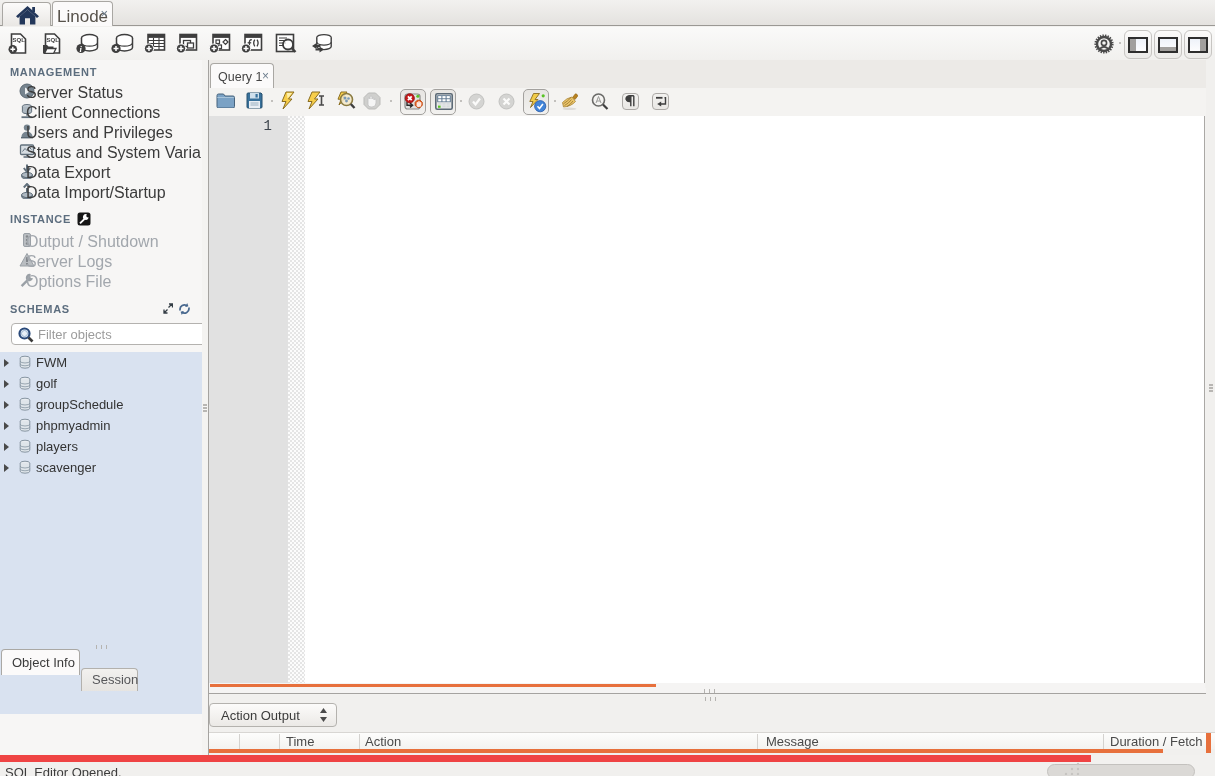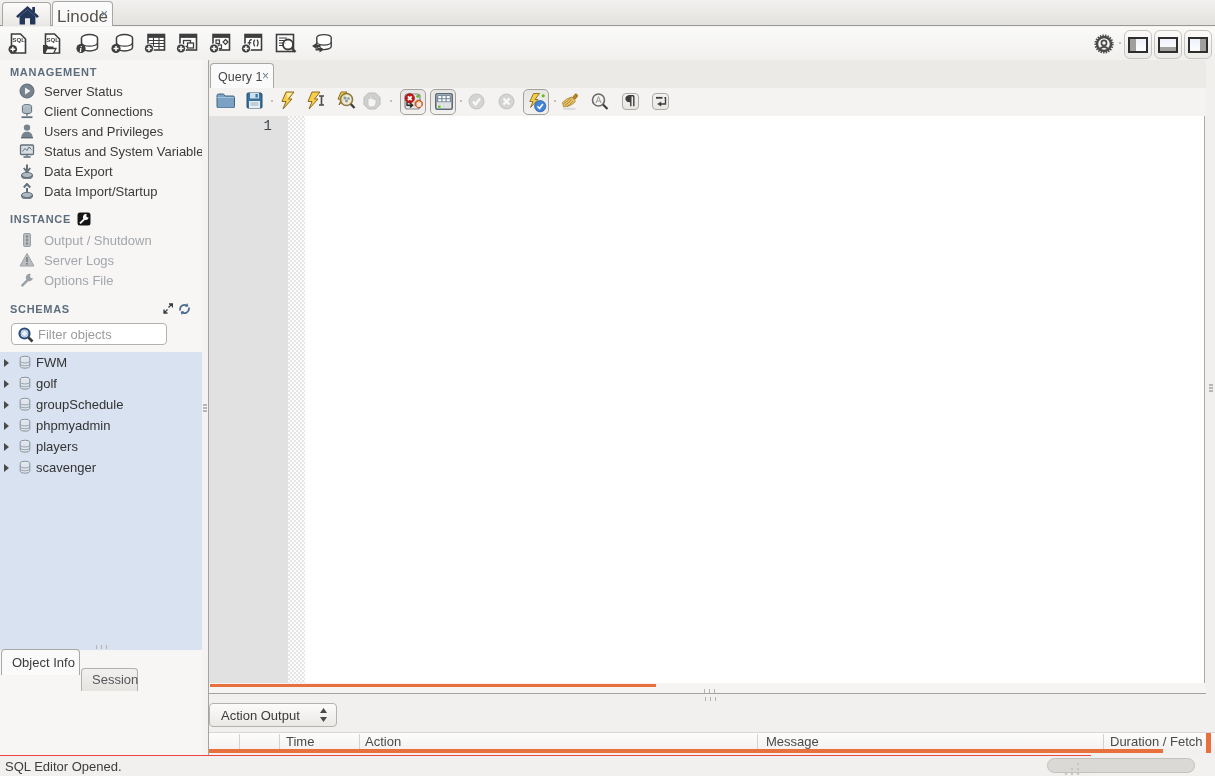--- a/index.html
+++ b/index.html
@@ -20,33 +20,33 @@
 .mtico { position:absolute; top:33px; }
 
 
 .pbtn { position:absolute; top:30px; width:28px; height:29px; border:1px solid #c7c5c2; border-radius:6px; background:linear-gradient(#fcfbfa,#ecebe9); }
 .pico { position:absolute; left:3px; top:6px; width:20px; height:16px; border:2px solid #2e2e2e; background:linear-gradient(#eef2f9,#fdfdfe); }
 .pg { position:absolute; background:#a19f9d; }
 
 
 #sidebar { left:0; top:60px; width:202px; height:695px; background:#f7f6f5; }
 .sechead { font-weight:bold; font-size:11px; color:#5c6d7e; letter-spacing:0.7px; }
-.sitem { position:absolute; left:44px; font-size:13px; color:#3b3b3b; white-space:nowrap; }
+.sitem { position:absolute; left:26px; font-size:16px; color:#3b3b3b; white-space:nowrap; }
 .sitem.dis { color:#a2a7ad; }
 .sico { position:absolute; left:19px; width:16px; height:16px; }
 
 
-#tree { position:absolute; left:0px; top:292px; width:202px; height:298px; background:#d9e2f0; }
+#tree { position:absolute; left:0px; top:292px; width:202px; height:362px; background:#d9e2f0; }
 .trow { position:absolute; left:0; width:202px; height:21px; }
 .trow .tri { position:absolute; left:4px; top:7px; width:0; height:0; border-left:5px solid #4a4a4a; border-top:4px solid transparent; border-bottom:4px solid transparent; }
 .trow .lbl { position:absolute; left:36px; top:3px; color:#333; }
 .trow svg { position:absolute; left:18px; top:3px; }
 
 
-#filterbox { position:absolute; left:11px; top:263px; width:156px; height:22px; background:#fff; border:1px solid #b4b2af; border-radius:4px; }
+#filterbox { position:absolute; left:11px; top:263px; width:196px; height:22px; background:#fff; border:1px solid #b4b2af; border-radius:4px; }
 #filterbox .ph { position:absolute; left:26px; top:3px; color:#9c9c9c; }
 
 
 #oitab { position:absolute; left:1px; top:589px; width:79px; height:26px; background:#fbfafa; border:1px solid #aaa8a4; border-bottom:none; border-radius:4px 4px 0 0; z-index:2; }
 #oitab span { position:absolute; left:10px; top:5px; color:#3b3b3b; }
 #sesstab { position:absolute; left:81px; top:592px; width:57px; height:23px; background:linear-gradient(#f2f1ef,#e6e4e1); border:1px solid #b3b1ad; border-bottom:none; border-radius:4px 4px 0 0;margin-top:16px; }
 #sesstab span { position:absolute; left:10px; top:3px; color:#57575a; }
 #oipanel { position:absolute; left:2px; top:614px; width:200px; height:80px; background:#fff; border:1px solid #a9a7a3; border-radius:3px; }
 #oipanel span { position:absolute; left:4px; top:4px; color:#3b3b3b; }
 
@@ -85,21 +85,21 @@
 #outpanel { left:209px; top:695px; width:1006px; height:60px; background:#f1f0ee; }
 #actioncombo { position:absolute; left:0px; top:8px; width:128px; height:24px; background:linear-gradient(#fcfbfa,#ebe9e6); border:1px solid #b4b2ae; border-radius:4px; }
 #actioncombo span { position:absolute; left:11px; top:4px; color:#3a3a3a;text-align:right; }
 #outheader { position:absolute; left:0; top:37px; width:1006px; height:17px; background:linear-gradient(#fdfdfc,#f3f2f0); border-top:1px solid #d8d6d3; }
 #outheader .col { position:absolute; top:1px; color:#4a4a4a; }
 #outheader .div { position:absolute; top:1px; width:1px; height:15px; background:#d4d2cf; }
 #outhscroll { position:absolute; left:0px; top:54px; width:954px; height:4px; background:#e7703c; }
 #outvscroll { position:absolute; left:997px; top:38px; width:5px; height:20px; background:#e7703c; }
 
 
-#statusbar { left:0; top:755px; width:1091px; height:21px; background:#f1f0ee; border-top:1px solid #ef4444; }
+#statusbar { left:0; top:755px; width:1091px; height:21px; background:#f1f0ee; border-top:7px solid #ef4444; }
 #statusbar .txt { position:absolute; left:5px; top:3px; color:#3c3c3c; }
 #statpill { position:absolute; left:1047px; top:2px; width:148px; height:15px; background:#dbd9d6; border:1px solid #c3c1be; border-radius:8px; }
 </style>
 </head>
 <body>
 
 <div class="abs" id="tabbar"></div>
 <div class="toptab" id="hometab">
   <svg width="23" height="19" viewBox="0 0 23 19" style="position:absolute;left:13px;top:3px">
     <rect x="16.2" y="1" width="2.8" height="5" fill="#23375a"></rect>

